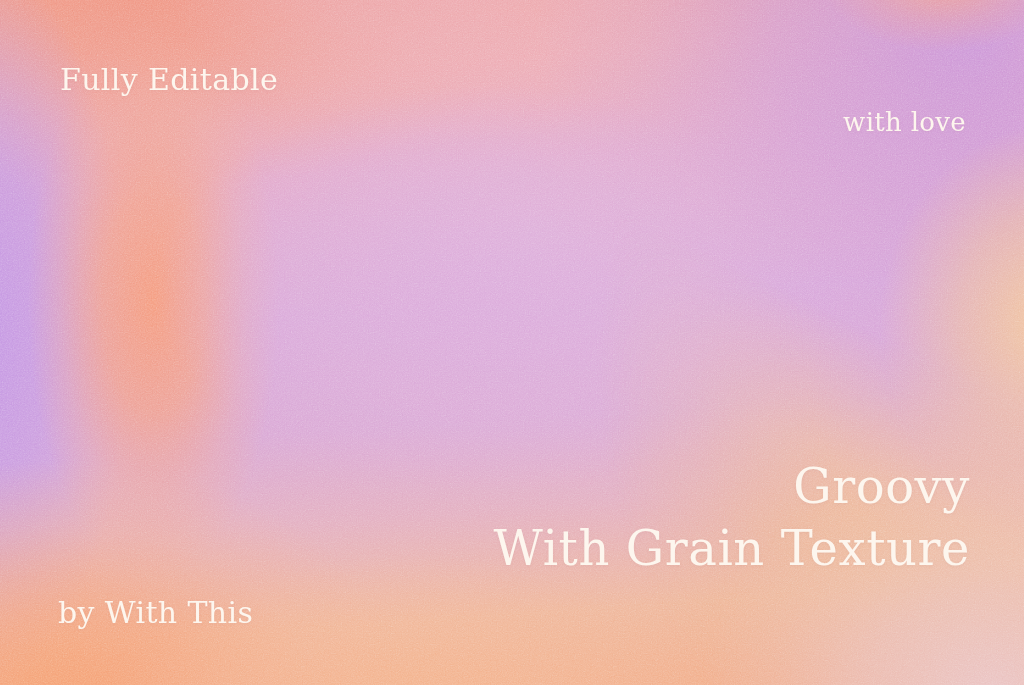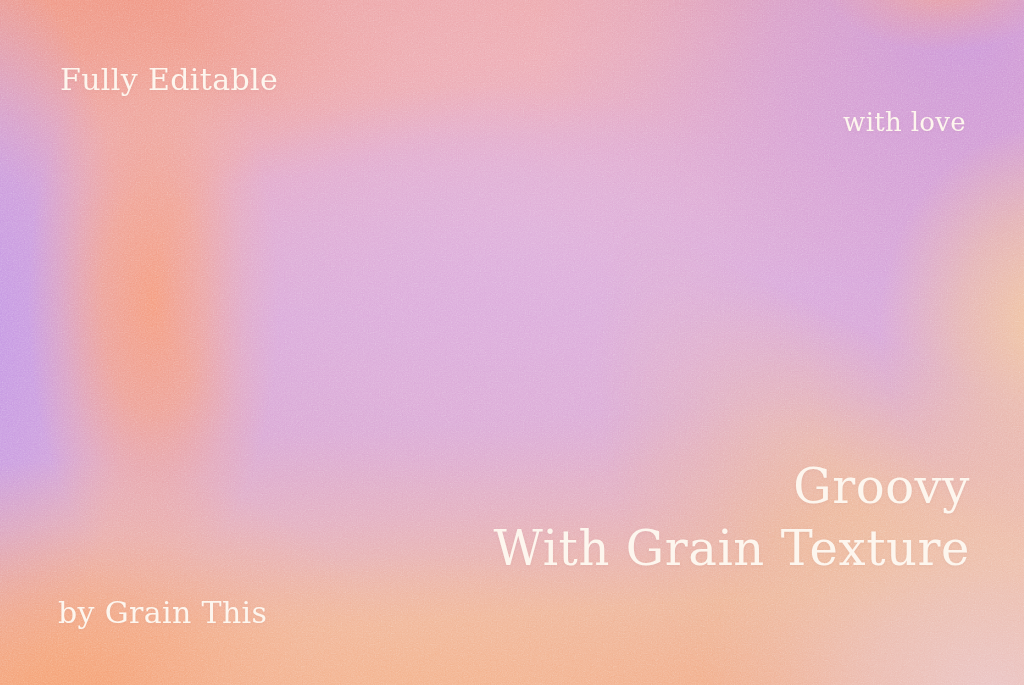--- a/index.html
+++ b/index.html
@@ -243,20 +243,20 @@
     </filter>
     <rect width="100%" height="100%" filter="url(#grainFilter)"></rect>
   </svg>
 
   <div class="txt" id="tagline-block">
     <span class="line">Fully Editable</span>
   </div>
 
   <div class="txt" id="with-love">with love</div>
 
-  <div class="txt" id="credit">by Grain This</div>
+  <div class="txt" id="credit">by With This</div>
 
   <div class="txt" id="headline-block">
     <span class="line">Groovy</span>
     <span class="line">With Grain Texture</span>
   </div>
 
 </div>
 
 </body></html>

